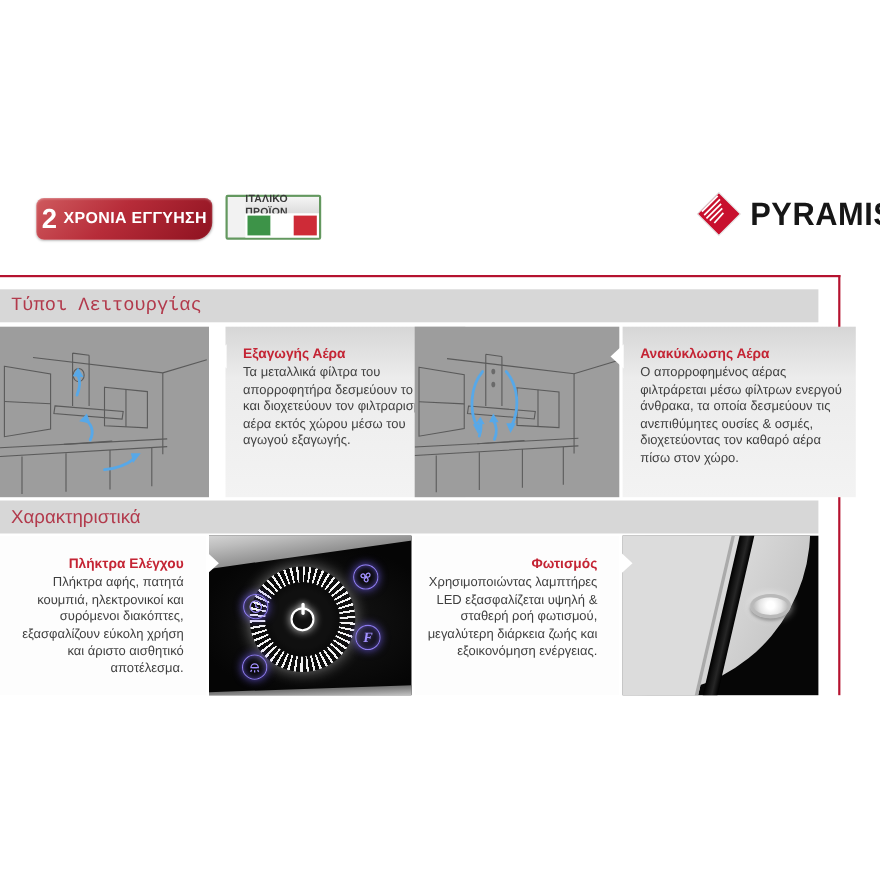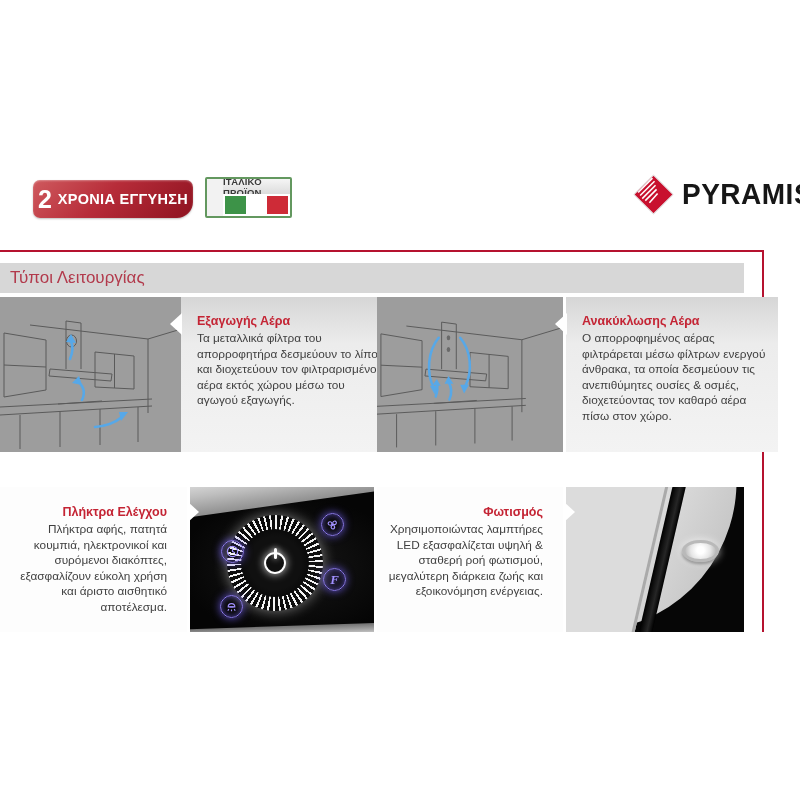--- a/index.html
+++ b/index.html
@@ -34,33 +34,33 @@
   .brand .word{ font-size:28px; font-weight:bold; color:#161616; letter-spacing:.5px; transform:scaleY(1.05); }
 
   
   .rule-top{ position:absolute; left:0; top:250px; width:764px; height:2px; background:#b5122f; }
   .rule-right{ position:absolute; left:762px; top:250px; width:2px; height:382px; background:#b5122f; }
 
   
   .band{ position:absolute; left:0; width:744px; height:30px; background:#d7d7d7;
          display:flex; align-items:center; padding-left:10px; }
   .band .stitle{ font-size:17px; color:#b23a4c; }
-  #band-types{ top:263px; }
+  #band-types{ top:263px;font-family:Liberation Mono, monospace; }
   #band-features{ top:455px; }
 
   
   .illus{ position:absolute; top:297px; height:155px; background:#9d9d9d; }
   #illus-exhaust{ left:0; width:190px; }
   #illus-recirc{ left:377px; width:186px; }
   .illus svg{ width:100%; height:100%; display:block; }
 
   .tpanel{ position:absolute; top:297px; height:155px;
            background:linear-gradient(180deg,#d6d6d6 0%,#ececec 30%,#f3f3f3 100%);
            padding:17px 12px 0 16px; }
-  #tpanel-exhaust{ left:181px; width:218px; }
+  #tpanel-exhaust{ left:205px; width:218px; }
   #tpanel-recirc{ left:566px; width:212px; }
   .tpanel .ititle, .feat .ititle{ font-size:12.5px; font-weight:bold; color:#c42434; margin-bottom:3px; }
   .tpanel .ibody, .feat .ibody{ font-size:11.8px; line-height:15.5px; color:#3f3f3f; }
   .chev-left{ position:absolute; left:-11px; top:16px; width:0; height:0;
     border-top:11px solid transparent; border-bottom:11px solid transparent; border-right:12px solid #fff; }
 
   
   .feat{ position:absolute; top:487px; height:145px; background:#fdfdfd; text-align:right; }
   #feat-controls{ left:0; width:187px; padding:18px 20px 0 8px;text-align:right; }
   #feat-light{ left:377px; width:186px; padding:18px 20px 0 8px; }
@@ -221,20 +221,23 @@
       </g>
     </svg>
   </div>
 
   <div class="tpanel" id="tpanel-recirc">
     <span class="chev-left"></span>
     <div class="ititle">Ανακύκλωσης Αέρα</div>
     <div class="ibody">Ο απορροφημένος αέρας φιλτράρεται μέσω φίλτρων ενεργού άνθρακα, τα οποία δεσμεύουν τις ανεπιθύμητες ουσίες &amp; οσμές, διοχετεύοντας τον καθαρό αέρα πίσω στον χώρο.</div>
   </div>
 
+  <div class="band" id="band-features">
+    <span class="stitle">Χαρακτηριστικά</span>
+  </div>
 
   <div class="feat" id="feat-controls">
     <div class="ititle">Πλήκτρα Ελέγχου</div>
     <div class="ibody">Πλήκτρα αφής, πατητά κουμπιά, ηλεκτρονικοί και συρόμενοι διακόπτες, εξασφαλίζουν εύκολη χρήση και άριστο αισθητικό αποτέλεσμα.</div>
     <span class="chev-right"></span>
   </div>
 
   <div class="photo" id="photo-panel">
     <div class="black-glass"></div>
     <div class="steel-top"></div>

